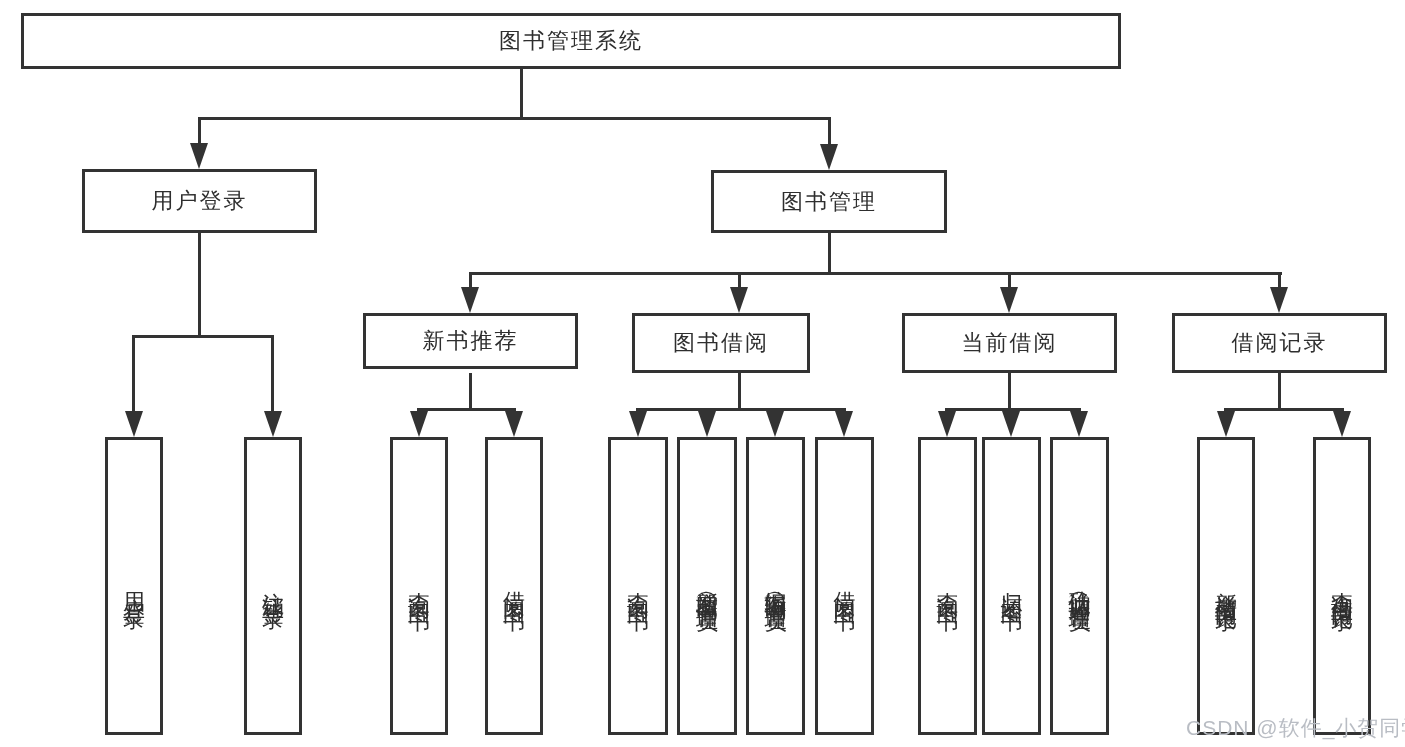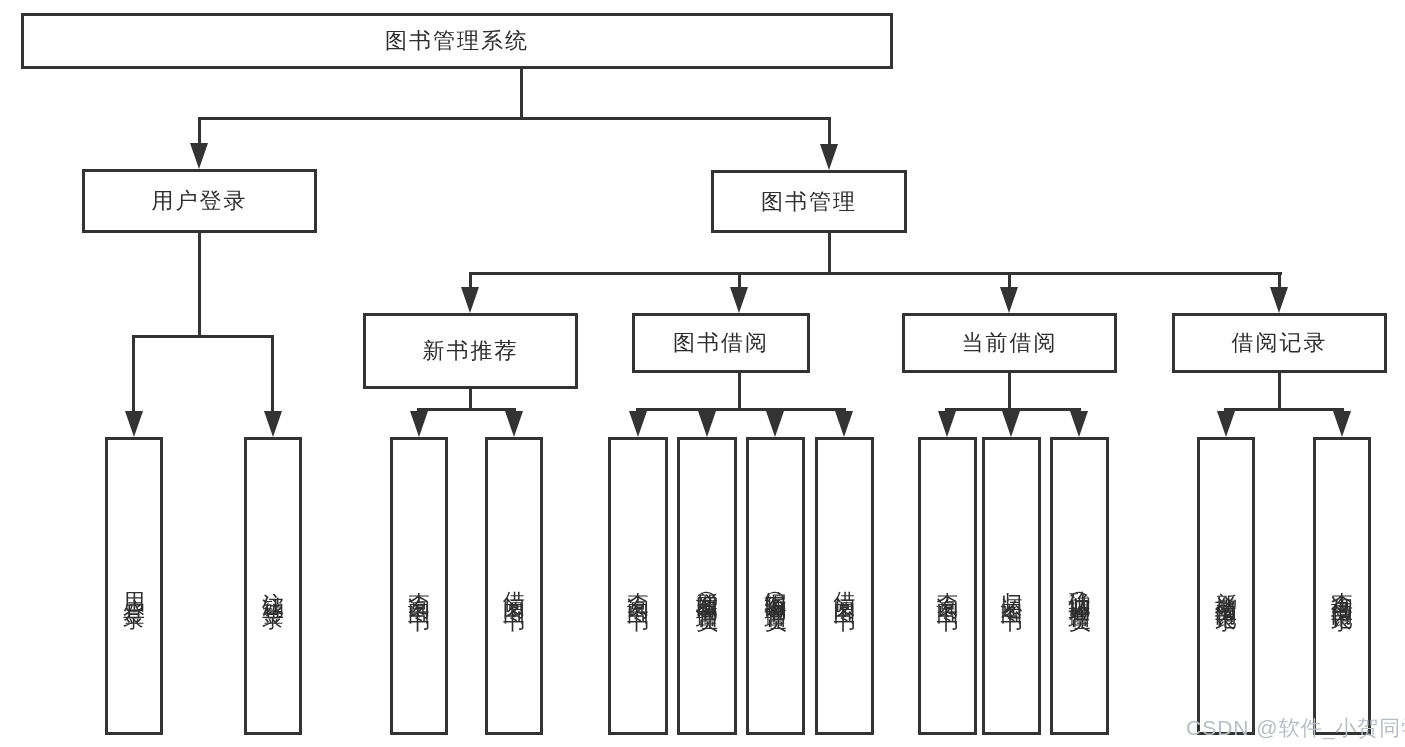--- a/index.html
+++ b/index.html
@@ -50,35 +50,35 @@
     color: #b9bdc4;
     z-index: 5;
     white-space: nowrap;
   }
 </style>
 </head>
 <body>
 
 <div id="canvas">
 
-  <div class="box" style="left:21px; top:13px; width:872px; height:56px;align-items:center;">
+  <div class="box" style="left:21px; top:13px; width:1100px; height:56px;align-items:center;">
     <span>图书管理系统</span>
   </div>
 
   <div class="l" style="left:520px; top:69px; width:3px; height:48px;"></div>
   <div class="l" style="left:198px; top:117px; width:633px; height:3px;"></div>
   <div class="l" style="left:198px; top:117px; width:3px; height:28px;"></div>
   <div class="arr" style="left:190px; top:143px;"></div>
   <div class="l" style="left:828px; top:117px; width:3px; height:29px;"></div>
   <div class="arr" style="left:820px; top:144px;"></div>
 
   <div class="box" style="left:82px; top:169px; width:235px; height:64px;">
     <span>用户登录</span>
   </div>
-  <div class="box" style="left:711px; top:170px; width:196px; height:63px;">
+  <div class="box" style="left:711px; top:170px; width:236px; height:63px;">
     <span>图书管理</span>
   </div>
 
   <div class="l" style="left:198px; top:233px; width:3px; height:102px;"></div>
   <div class="l" style="left:132px; top:335px; width:142px; height:3px;"></div>
   <div class="l" style="left:132px; top:335px; width:3px; height:78px;"></div>
   <div class="arr" style="left:125px; top:411px;"></div>
   <div class="l" style="left:271px; top:335px; width:3px; height:78px;"></div>
   <div class="arr" style="left:264px; top:411px;"></div>
 
@@ -86,21 +86,21 @@
   <div class="l" style="left:469px; top:272px; width:813px; height:3px;"></div>
   <div class="l" style="left:469px; top:272px; width:3px; height:17px;"></div>
   <div class="arr" style="left:461px; top:287px;"></div>
   <div class="l" style="left:738px; top:272px; width:3px; height:17px;"></div>
   <div class="arr" style="left:730px; top:287px;"></div>
   <div class="l" style="left:1008px; top:272px; width:3px; height:17px;"></div>
   <div class="arr" style="left:1000px; top:287px;"></div>
   <div class="l" style="left:1278px; top:272px; width:3px; height:17px;"></div>
   <div class="arr" style="left:1270px; top:287px;"></div>
 
-  <div class="box" style="left:363px; top:313px; width:215px; height:76px;">
+  <div class="box" style="left:363px; top:313px; width:215px; height:56px;">
     <span>新书推荐</span>
   </div>
   <div class="box" style="left:632px; top:313px; width:178px; height:60px;">
     <span>图书借阅</span>
   </div>
   <div class="box" style="left:902px; top:313px; width:215px; height:60px;">
     <span>当前借阅</span>
   </div>
   <div class="box" style="left:1172px; top:313px; width:215px; height:60px;">
     <span>借阅记录</span>

